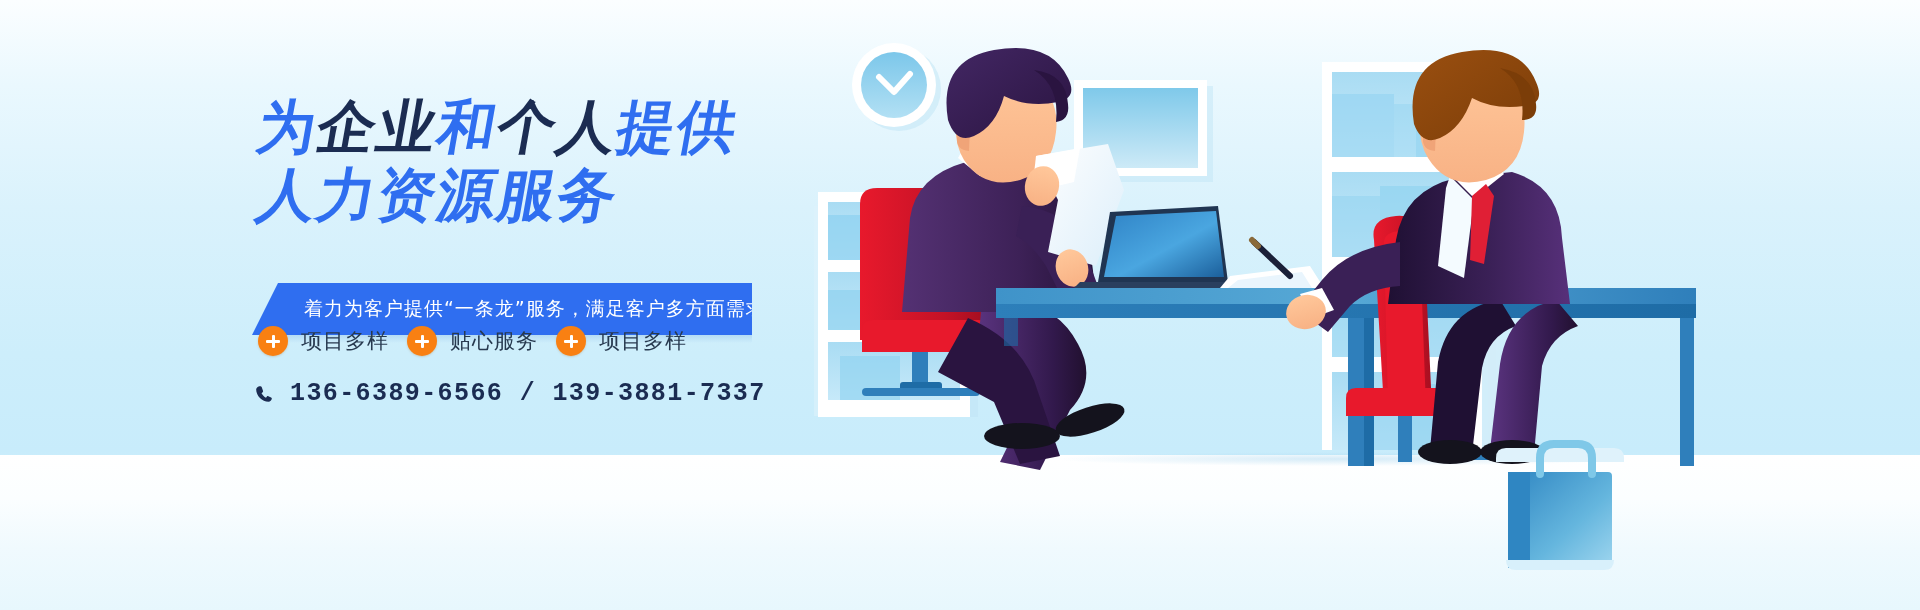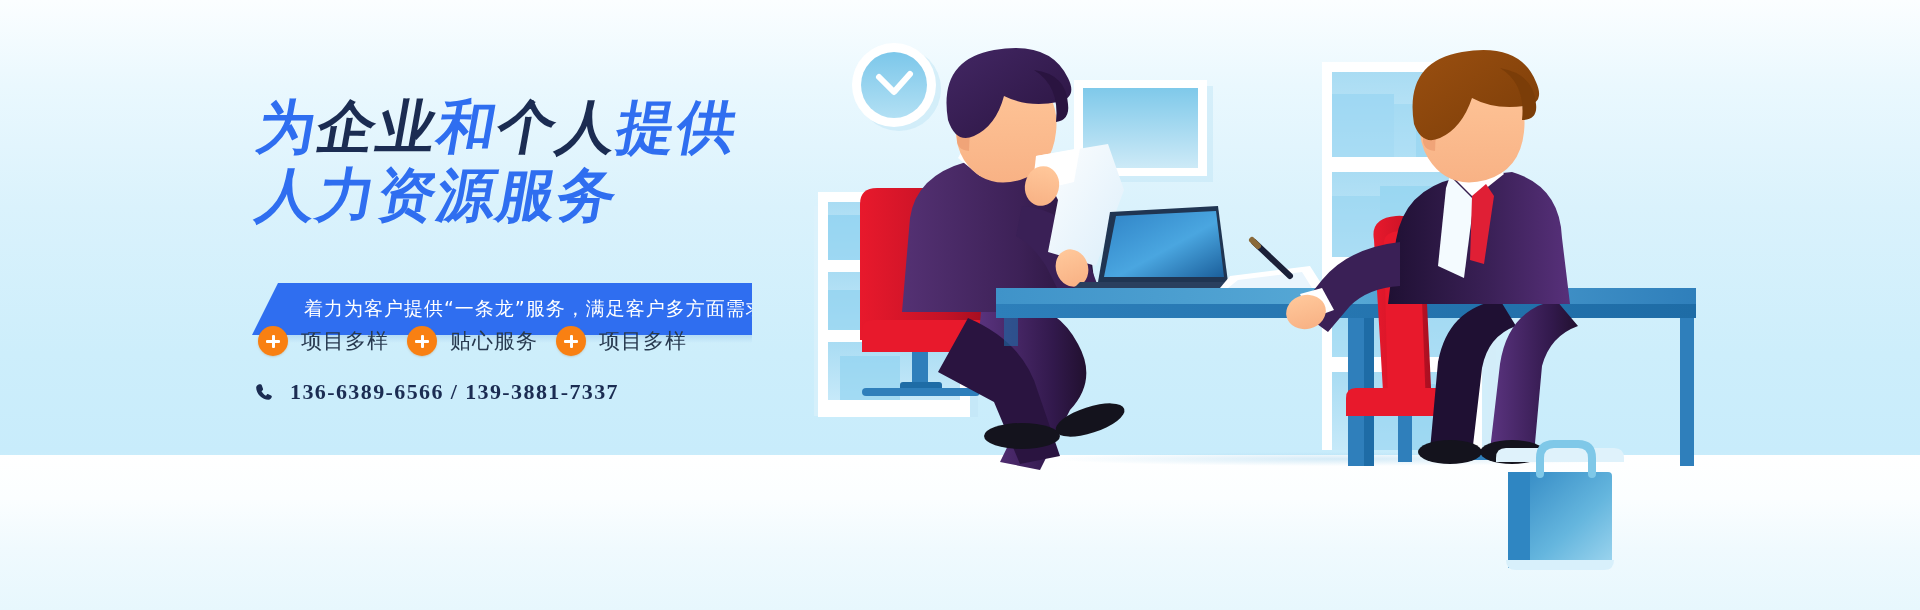--- a/index.html
+++ b/index.html
@@ -66,22 +66,22 @@
   .plus-badge:after{left:13.5px;top:8.5px;width:3px;height:13px;}
   .feature-label{
     color:#27394f;font-size:21px;letter-spacing:1px;white-space:nowrap;
     font-family:"DejaVu Sans","Liberation Sans",sans-serif;
   }
 
   
   .phone{position:absolute;left:254px;top:379px;display:flex;align-items:center;gap:16px;}
   .phone-icon{width:20px;height:22px;flex:0 0 auto;}
   .phone-number{
-    color:#1b2c52;font-size:22px;font-weight:bold;letter-spacing:1.4px;
-    font-family:Liberation Serif, serif;white-space:nowrap;
+    color:#1b2c52;font-size:25px;font-weight:bold;letter-spacing:1.4px;
+    font-family:Liberation Mono, monospace;white-space:nowrap;
   }
 
   
   .illus{position:absolute;left:800px;top:0;width:1120px;height:610px;}
   .illus svg{display:block;width:1120px;height:610px;}
 </style>
 </head>
 <body>
 
 <div class="banner">

